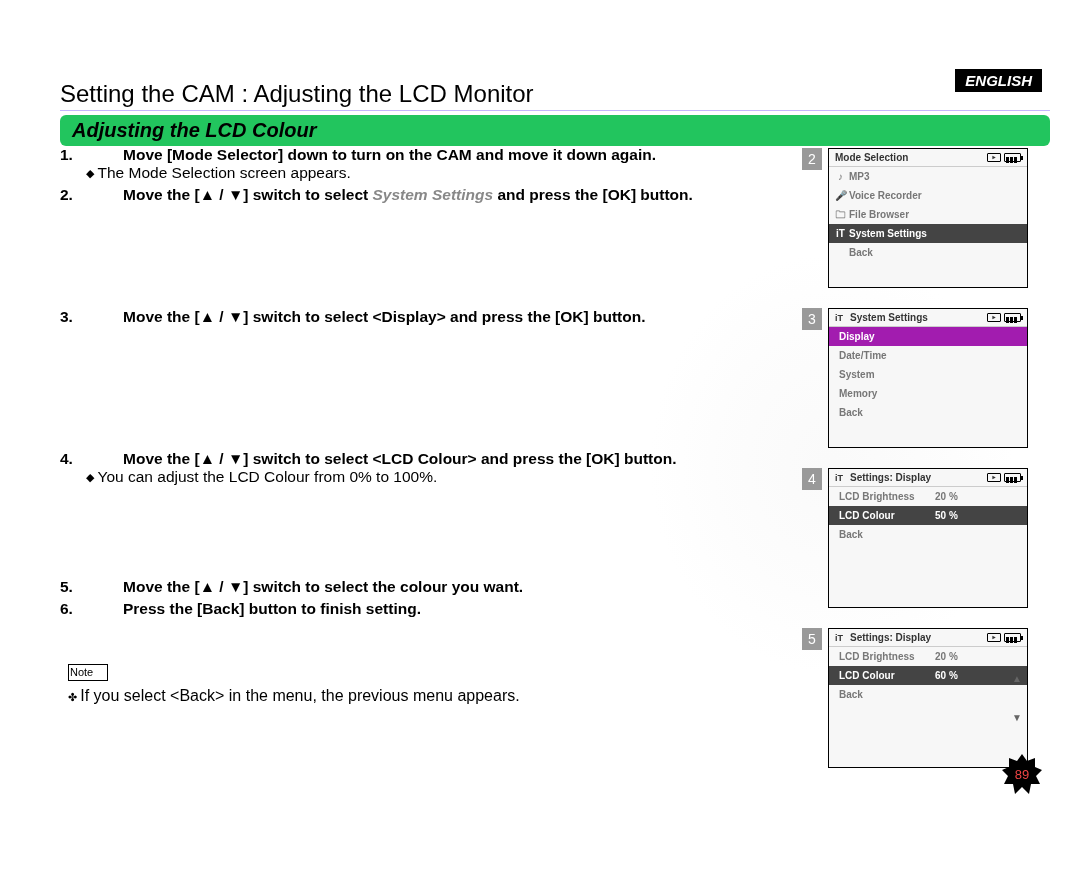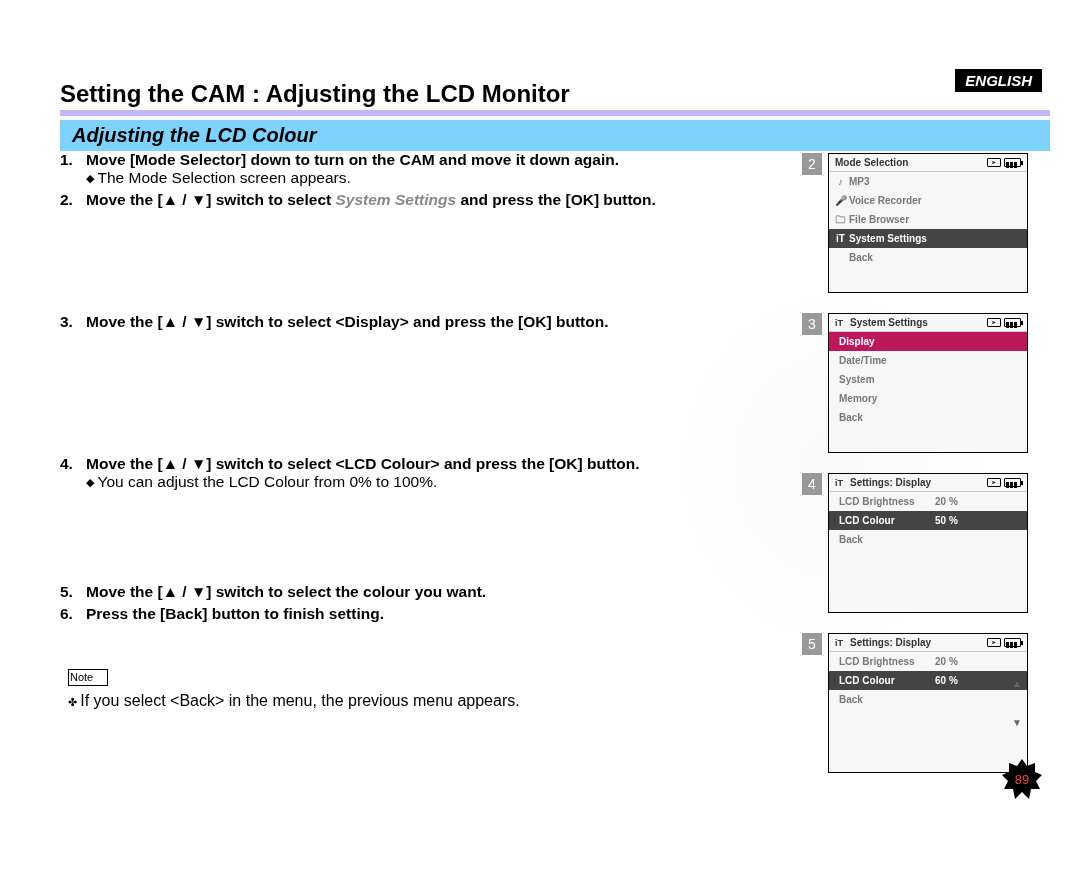--- a/index.html
+++ b/index.html
@@ -4,29 +4,29 @@
 <style>
   * { box-sizing: border-box; margin: 0; padding: 0; }
   body { font-family: Arial, Helvetica, sans-serif; background: #fff; width: 1080px; height: 880px; position: relative; }
   .page { padding: 55px 30px 20px 60px; position: relative; }
   .page::before {
     content:""; position:absolute; left:60px; top:80px; right:30px; bottom:30px;
     background: radial-gradient(ellipse 260px 300px at 78% 55%, #ddd 0%, #eee 40%, #fff 70%);
     opacity:0.15; z-index:-1;
   }
   .lang-badge { position: absolute; top: 69px; right: 38px; background: #000; color: #fff; font-size: 15px; font-weight: bold; font-style: italic; padding: 3px 10px; }
-  .title { font-size: 24px; font-weight: bold; margin-top: 25px; border-bottom: 6px solid #c4b5fd; padding-bottom: 2px; }
-  .section-bar { background: #7dd3fc; margin-top: 4px; padding: 4px 12px; font-size: 20px; font-weight: bold; font-style: italic; }
+  .title { font-size: 24px; font-weight: normal; margin-top: 25px; border-bottom: 1px solid #c4b5fd; padding-bottom: 2px; }
+  .section-bar { background: #22c55e; margin-top: 4px; padding: 4px 12px; font-size: 20px; font-weight: bold; font-style: italic; border-radius: 6px; }
   .intro { font-size: 15.5px; margin: 6px 2px 8px 2px; }
   .content-row { display: flex; gap: 18px; }
   .steps { flex: 1; font-size: 15.5px; }
   .step { display:flex; margin-bottom: 4px; }
   .step .num { width: 26px; font-weight: bold; flex-shrink:0; }
   .step .body { flex:1; }
-  .step .body .main { font-weight: bold; }
+  .step .body .main { font-weight: bold; margin-left: 37px; }
   .step .body .sub { font-weight: normal; margin-left: 0; }
   .step .body .sub::before { content:"◆ "; font-size: 11px; position:relative; top:-1px; }
   .emph { font-weight: bold; font-style: italic; color: #888; }
   .gap-block { height: 100px; }
   .gap-block2 { height: 120px; }
   .gap-block3 { height: 88px; }
   .note-box { display:inline-block; border:1px solid #000; padding: 1px 14px 2px 1px; font-size: 11px; margin-top: 12px; margin-left:8px; }
   .note-line { font-size: 16px; margin-top:6px; margin-left:20px; text-indent:-12px; }
   .note-line::before { content:"✤ "; font-size: 11px; }
   .right-col { width: 248px; flex-shrink:0; padding-top:2px; }
@@ -35,21 +35,21 @@
   .screen { width: 200px; border:1.5px solid #000; background:#f7f7f7; font-size:10px; font-weight:bold; color:#333; position:relative; min-height:140px; }
   .screen-head { display:flex; justify-content:space-between; align-items:center; padding:3px 6px; border-bottom:1px solid #ccc; }
   .screen-head .left { display:flex; align-items:center; gap:4px; }
   .status-icons { display:flex; gap:3px; align-items:center; }
   .status-icons .card { width:14px; height:9px; border:1.2px solid #000; border-radius:1px; position:relative; font-size:6px; line-height:7px; text-align:center; }
   .status-icons .batt { width:17px; height:9px; border:1.2px solid #000; border-radius:1px; position:relative; }
   .status-icons .batt::after { content:""; position:absolute; right:-3px; top:2px; width:2px; height:4px; background:#000; }
   .status-icons .batt i { display:inline-block; width:3px; height:6px; background:#000; margin:1px 0 0 1px; }
   .menu-item { padding:2px 6px 2px 20px; position:relative; line-height:15px; color:#777; }
   .menu-item.sel { background:#444; color:#fff; }
-  .menu-item.sel-light { background:#be185d; color:#fff; }
+  .menu-item.sel-light { background:#a21caf; color:#fff; }
   .menu-item .ico { position:absolute; left:6px; top:2px; width:11px; font-size:10px; text-align:center; }
   .menu-item.noicon { padding-left:10px; }
   .kv-row { display:flex; padding:2px 6px 2px 10px; font-size:10px; line-height:15px; color:#777; gap:8px; }
   .kv-row.sel { background:#444; color:#fff;align-items:flex-end; }
   .kv-row .k { width:88px; }
   .kv-row .v { font-weight:bold; }
   .arrows { position:absolute; right:5px; top:50%; transform:translateY(-50%); display:flex; flex-direction:column; gap:28px; font-size:10px; color:#666; }
   .page-num-star { position:absolute; bottom:14px; right:38px; width:40px; height:40px; }
   .page-num-star svg { width:40px; height:40px; }
   .page-num-star span { position:absolute; top:50%; left:50%; transform:translate(-50%,-50%); color:#ef4444; font-weight:normal; font-size:13px; }

